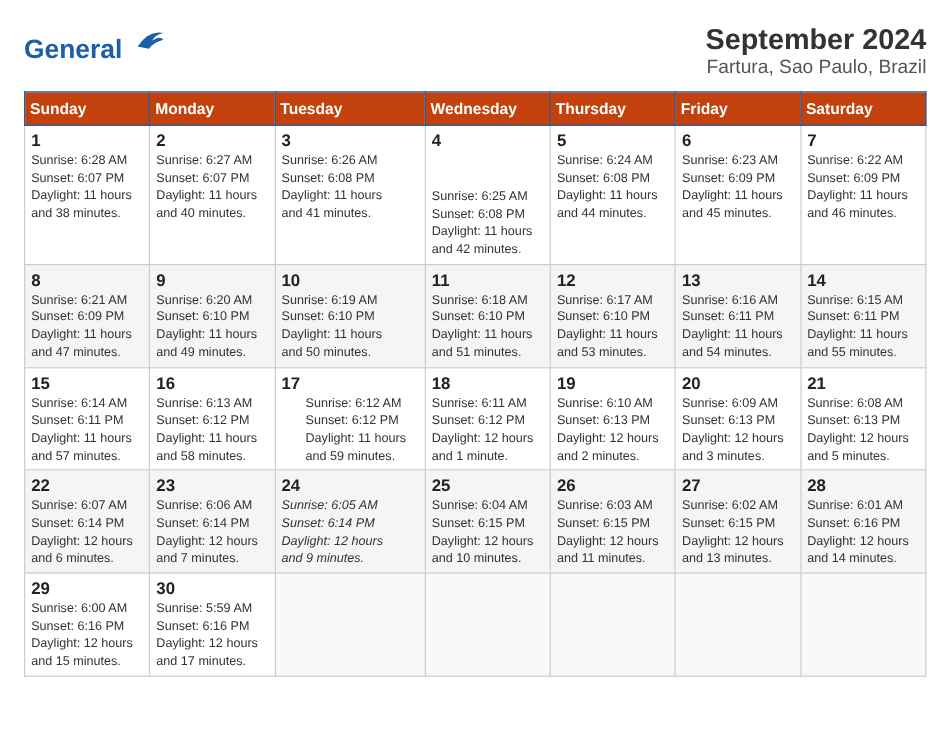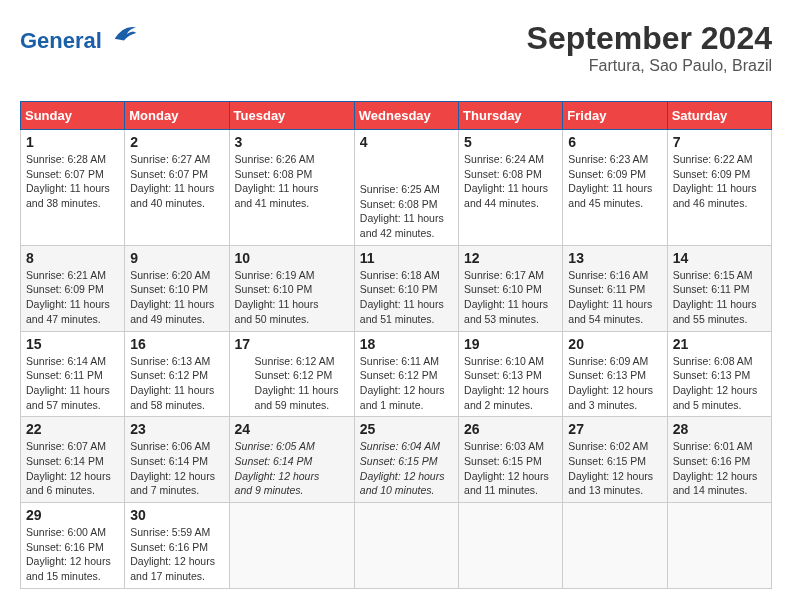--- a/index.html
+++ b/index.html
@@ -7,21 +7,21 @@
       font-family: Arial, sans-serif;
       background: #fff;
       width: 792px;
       min-height: 612px;
       padding: 20px;
     }
     .header {
       display: flex;
       justify-content: space-between;
       align-items: flex-start;
-      margin-bottom: 26px;
+      margin-bottom: 10px;
     }
     .logo {
       display: flex;
       align-items: center;
     }
     .logo-text {
       font-size: 22px;
       font-weight: bold;
       color: #333;
       line-height: 1.1;
@@ -31,35 +31,35 @@
     }
     .logo-icon {
       width: 28px;
       height: 28px;
       margin-left: 2px;
     }
     .title-block {
       text-align: right;
     }
     .month-title {
-      font-size: 32px;
+      font-size: 24px;
       font-weight: bold;
       color: #333;
     }
     .subtitle {
       font-size: 16px;
       color: #555;
     }
     table {
       width: 100%;
       border-collapse: collapse;
       font-size: 11px;
     }
     thead tr th {
-      background-color: #ef4444;
+      background-color: #c2410c;
       color: #fff;
       padding: 6px 4px;
       text-align: left;
       font-size: 13px;
       font-weight: bold;
       border: 1px solid #1a5fa8;
     }
     tbody tr td {
       border: 1px solid #ccc;
       vertical-align: top;
@@ -291,21 +291,21 @@
         </td>
         <td>
           <span class="day-num">24</span>
           <div class="day-info" style="white-space: pre-line; font-style: italic;">Sunrise: 6:05 AM
 Sunset: 6:14 PM
 Daylight: 12 hours
 and 9 minutes.</div>
         </td>
         <td>
           <span class="day-num">25</span>
-          <div class="day-info" style="white-space: pre-line; font-style: italic;">Sunrise: 6:04 AM
+          <div class="day-info" style="white-space: pre-line;">Sunrise: 6:04 AM
 Sunset: 6:15 PM
 Daylight: 12 hours
 and 10 minutes.</div>
         </td>
         <td>
           <span class="day-num">26</span>
           <div class="day-info" style="white-space: pre-line;">Sunrise: 6:03 AM
 Sunset: 6:15 PM
 Daylight: 12 hours
 and 11 minutes.</div>

